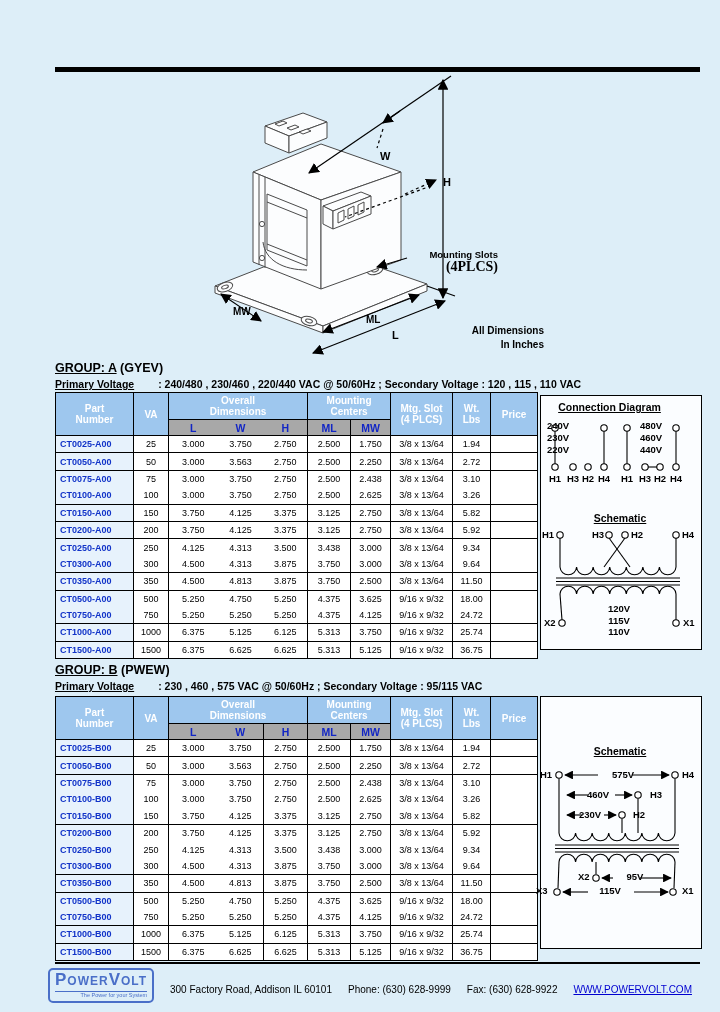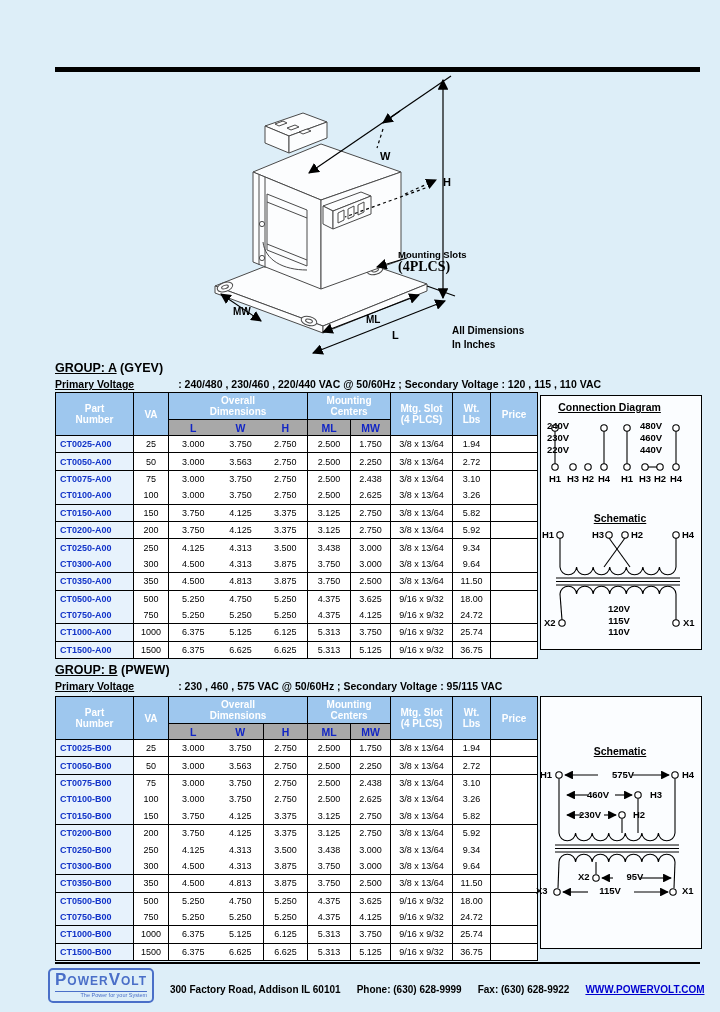--- a/index.html
+++ b/index.html
@@ -12,44 +12,44 @@
     background:var(--page-bg);
     font-family:"Liberation Sans", sans-serif;color:var(--ink);
   }
   .abs{position:absolute;}
   .bar{background:#000;}
   
   .ghead{position:absolute;font-size:12.5px;font-weight:bold;white-space:nowrap;}
   .ghead .u{text-decoration:underline;}
   .vline{position:absolute;font-size:10.5px;font-weight:bold;white-space:nowrap;}
   .vline .plabel{text-decoration:underline;}
-  .vline .vrest{margin-left:44px;}
+  .vline .vrest{margin-left:24px;}
   
   table.spec{position:absolute;border-collapse:collapse;table-layout:fixed;background:#fff;
     border:1.6px solid #000;}
   table.spec th,table.spec td{padding:0;margin:0;text-align:center;overflow:hidden;white-space:pre-line;}
   table.spec td{font-size:9px;height:16.4px;line-height:10px;border-right:1.4px solid #000;background:#fff;}
   table.spec tr.gend td{border-bottom:1.4px solid #000;}
   table.spec td.pn{text-align:left;padding-left:4px;color:var(--ptext);background:var(--pbg);font-weight:bold;}
   table.spec th.hb{background:var(--hblue);color:#fff;font-weight:bold;font-size:10px;line-height:11px;
     border-right:1.4px solid #000;border-bottom:1.4px solid #000;height:26px;}
   table.spec th.g{background:var(--gray);color:#1226c5;font-weight:bold;font-size:10.5px;line-height:12px;
     border-right:1.4px solid #000;border-bottom:1.4px solid #000;height:15px;}
   table.spec .nbr{border-right:none !important;}
   
   .panel{position:absolute;background:#fbfdff;border:1.5px solid #000;}
   .ptitle{position:absolute;text-align:center;font-weight:bold;font-size:10.5px;text-decoration:underline;}
   .dlab{position:absolute;font-weight:bold;font-size:10px;white-space:nowrap;}
-  .dlab.c{text-align:left;}
+  .dlab.c{text-align:right;}
   .dlab.big{font-size:11px;}
   .term{position:absolute;font-weight:bold;font-size:9.5px;white-space:nowrap;text-align:right;}
   .vstack{position:absolute;font-weight:bold;font-size:9.5px;line-height:12px;text-align:center;}
   
   .fline{position:absolute;background:#000;}
-  .addr{position:absolute;font-size:10px;font-weight:bold;white-space:nowrap;}
+  .addr{position:absolute;font-size:10px;font-weight:normal;white-space:nowrap;}
   .addr span{margin-right:16px;}
   .addr .url{color:var(--link);text-decoration:underline;margin-right:0;}
   .logo{position:absolute;border:2px solid var(--logo);border-radius:5px;padding:1px 5px 2px 5px;background:transparent;}
   .logo-main{color:var(--logo);font-weight:bold;font-size:12px;letter-spacing:1px;line-height:17px;
     border-bottom:1.6px solid var(--logo);padding-bottom:1px;white-space:nowrap;text-align:right;}
   .logo-main .bigletter{font-size:17px;}
   .logo-tag{color:var(--logo);font-size:5.5px;text-align:right;line-height:7px;white-space:nowrap;}
   svg{position:absolute;overflow:visible;}
 </style>
 </head>

